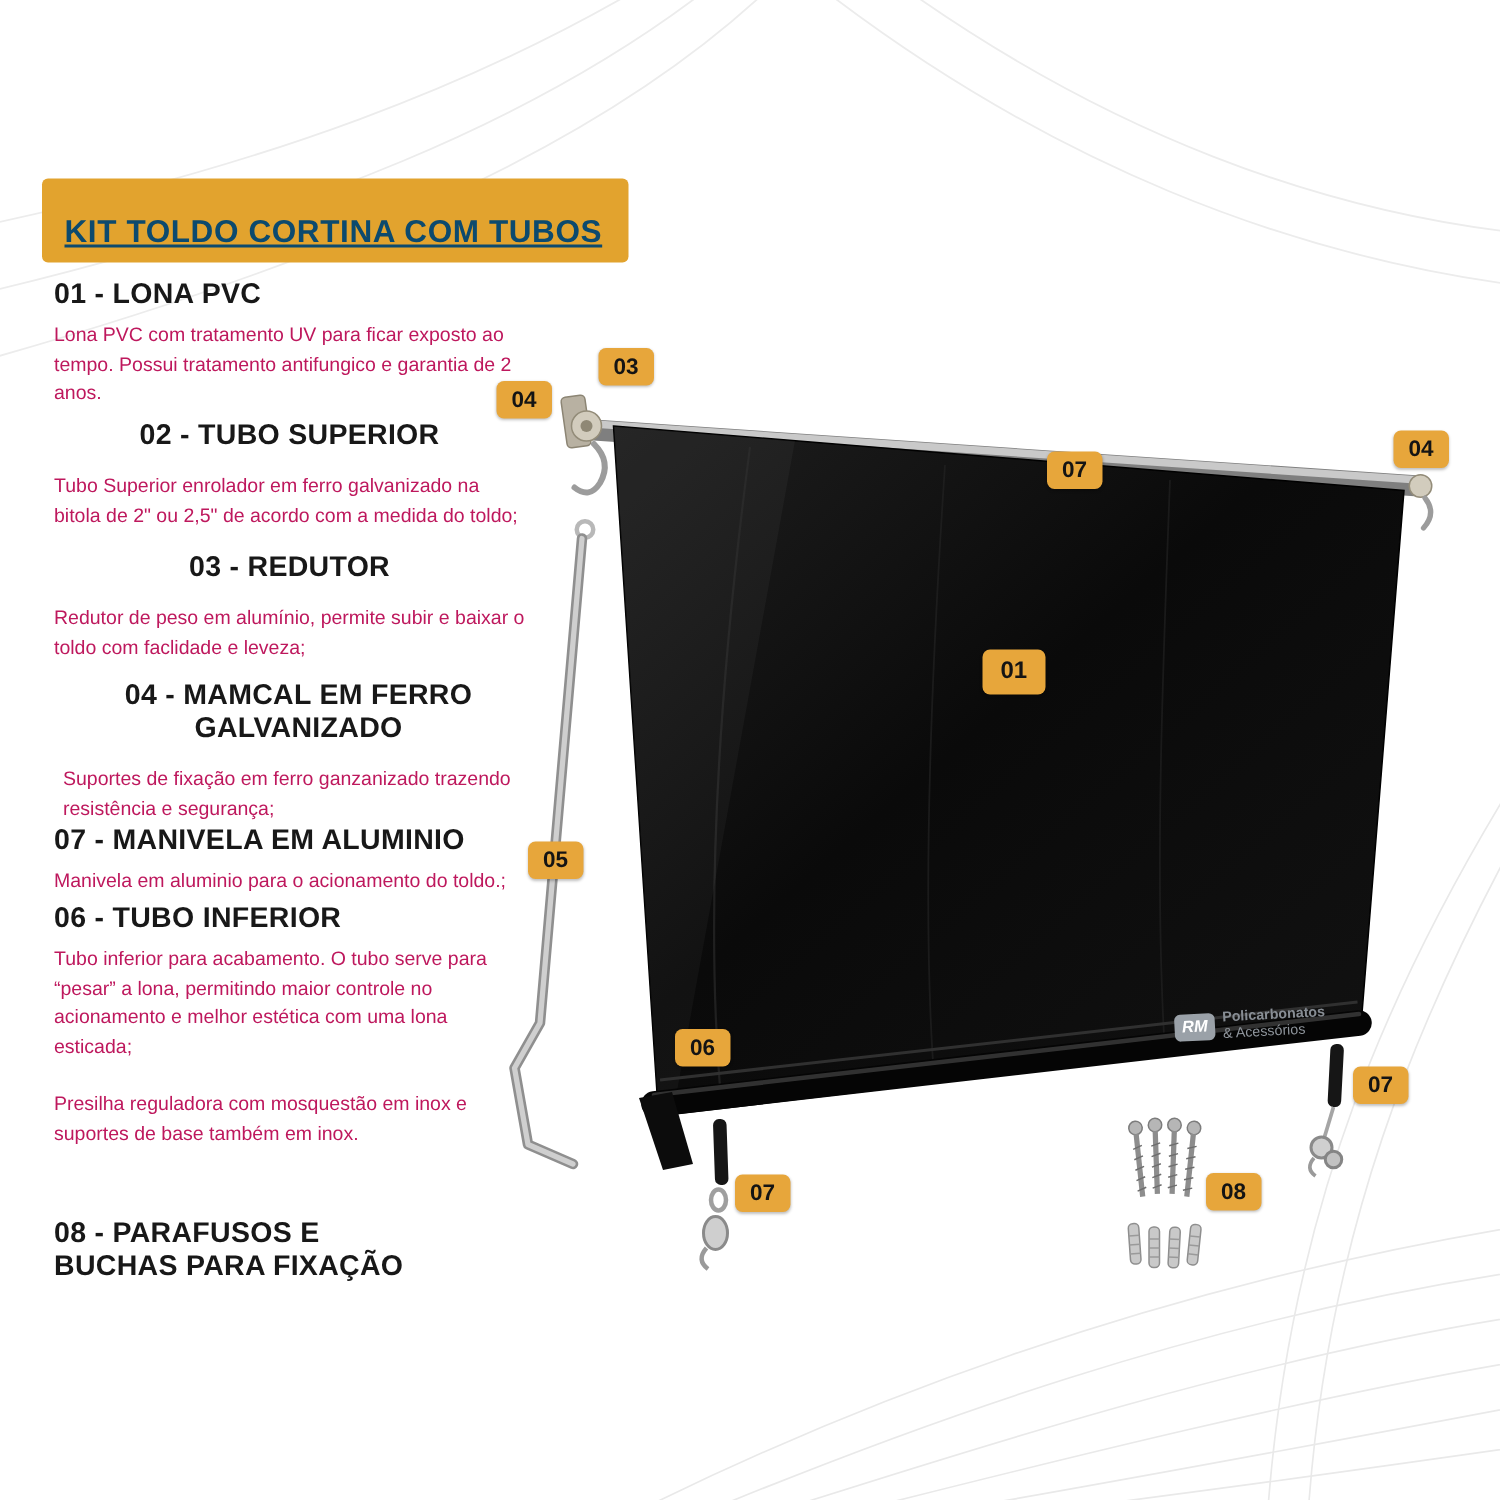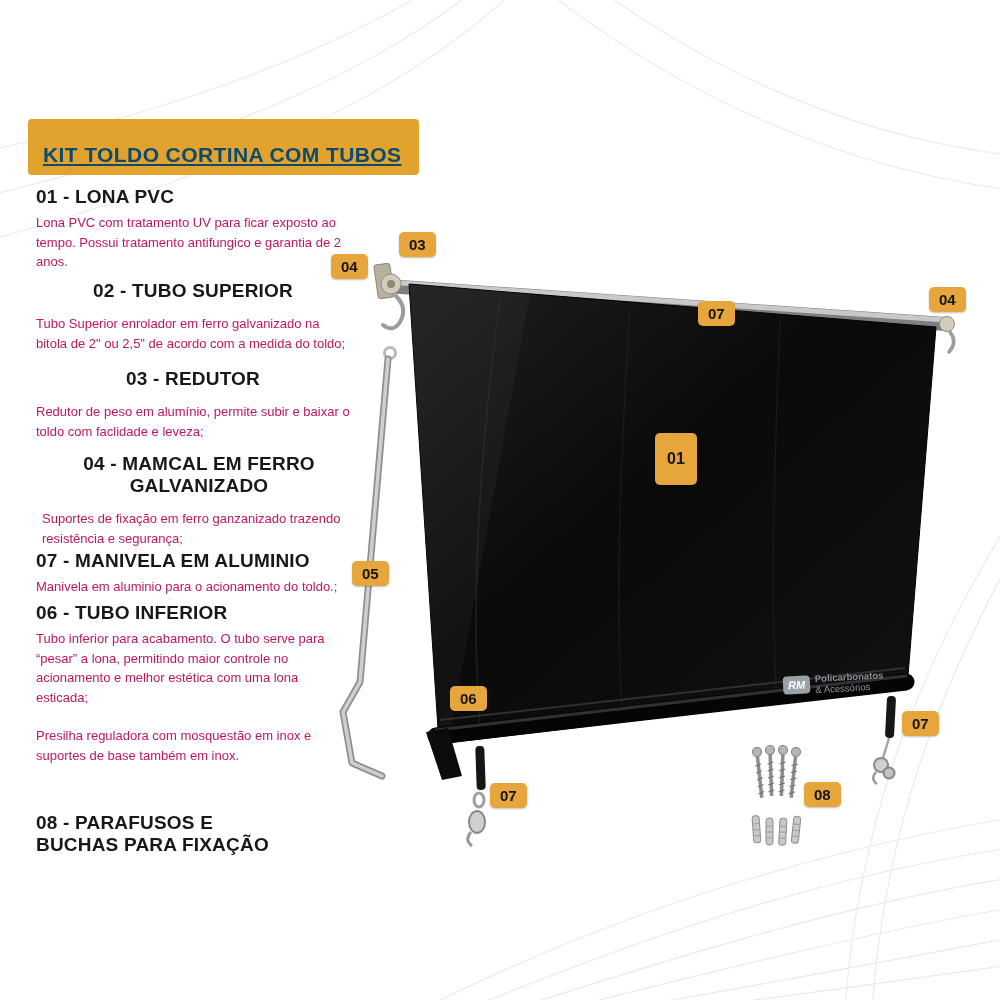--- a/index.html
+++ b/index.html
@@ -8,21 +8,21 @@
   .bg-decor{position:absolute;left:0;top:0;width:1000px;height:1000px;z-index:0;}
   .title-badge{position:absolute;left:28px;top:119px;z-index:4;background:#E2A32E;color:#0c4a6e;
         font-size:21px;font-weight:bold;letter-spacing:.4px;padding:24px 18px 8px 15px;border-radius:4px;text-decoration:underline;}
   .info{position:absolute;width:314px;z-index:3;}
   .info h3{font-size:19px;font-weight:bold;color:#181818;margin:0 0 5px 0;letter-spacing:.2px;}
   .info.gap h3{margin-bottom:12px;text-align:center;}
   .info p{font-size:13px;color:#be185d;margin:0;line-height:1.5;}
   .info.indent{padding-left:4px;}
   .num-badge{position:absolute;z-index:6;background:#E7A63B;color:#141414;font-weight:bold;font-size:15px;
         padding:4px 10px;border-radius:5px;box-shadow:0 1px 2px rgba(0,0,0,.25);}
-  .num-badge.big{font-size:16px;padding:17px 12px;}
+  .num-badge.big{font-size:16px;padding:6px 12px;}
   .figure{position:absolute;left:330px;top:220px;width:660px;height:650px;z-index:2;}
   .watermark{position:absolute;left:783px;top:672px;z-index:3;display:flex;gap:5px;align-items:center;
         transform:rotate(-3deg);}
   .wm-box{background:#9aa1a8;color:#fff;font-weight:bold;font-style:italic;font-size:11px;
         padding:3px 5px;border-radius:4px;}
   .wm-text{display:flex;flex-direction:column;font-size:9.5px;color:#8f959c;line-height:1.2;}
   .wm-text .l1{font-weight:bold;color:#878d94;}
 </style>
 </head>
 <body>

